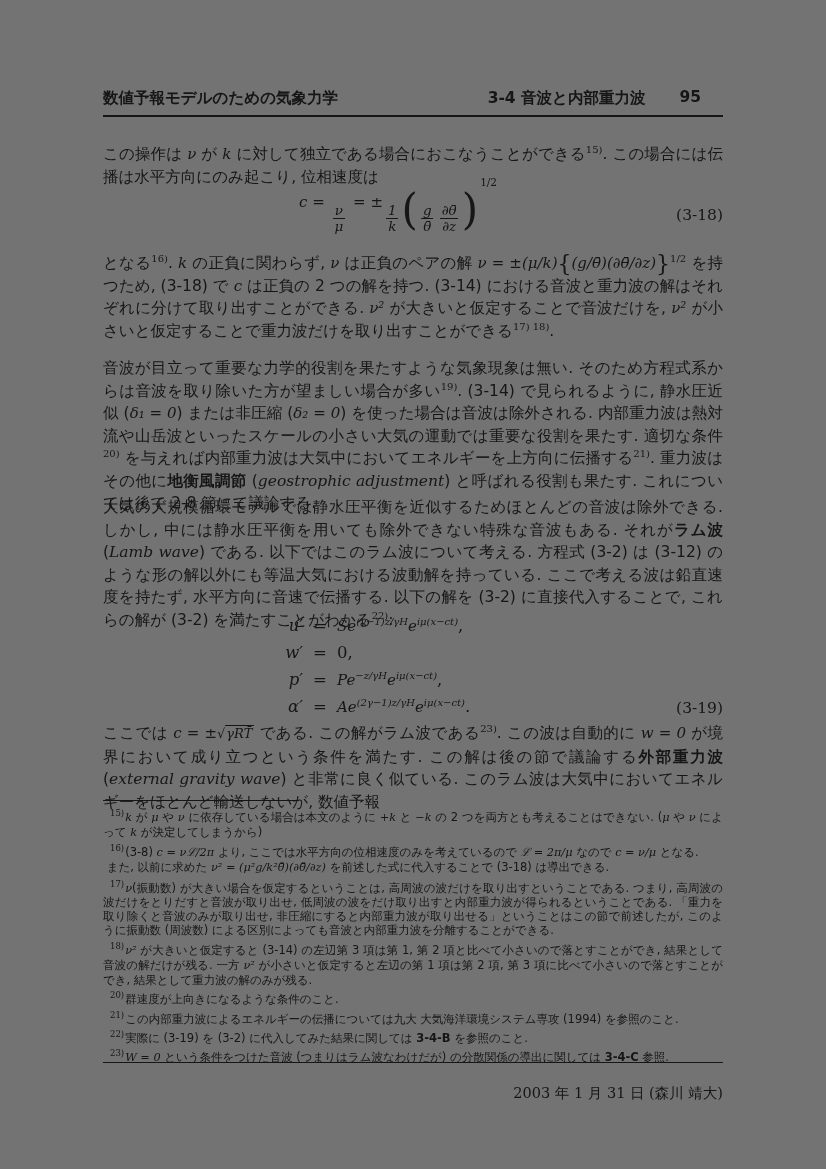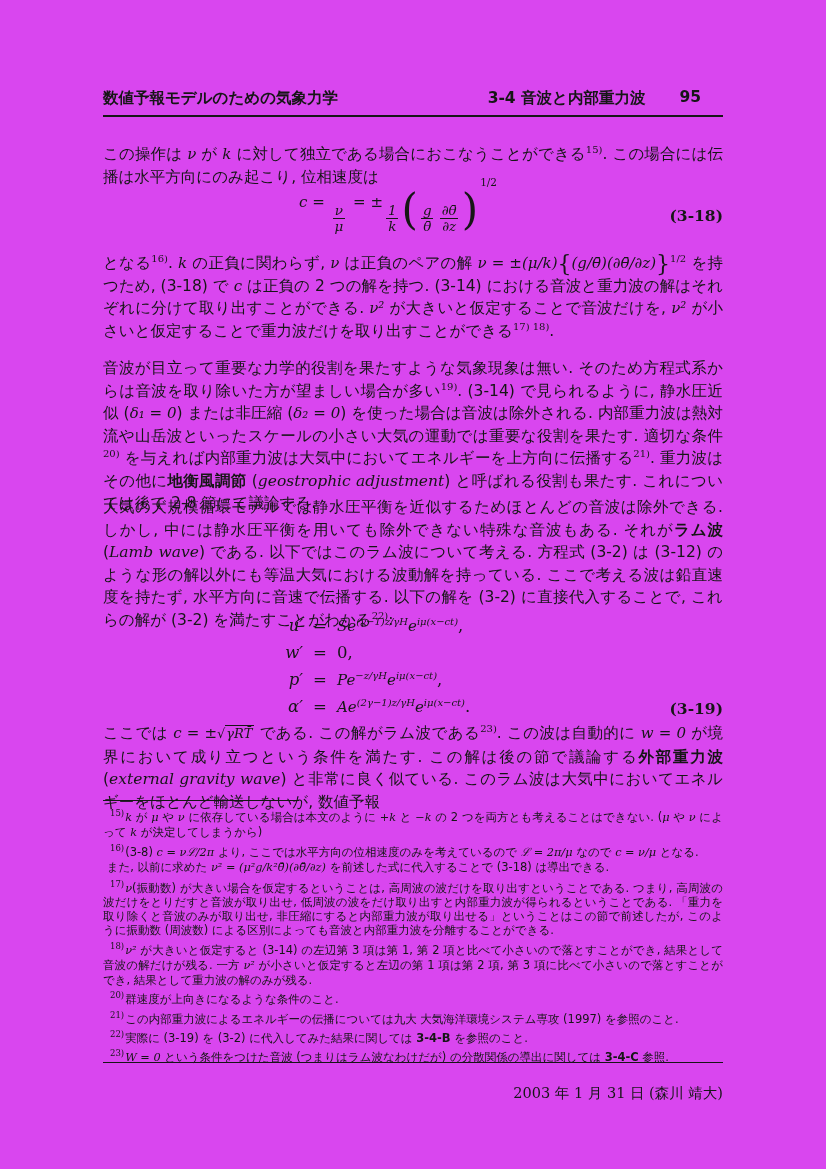--- a/index.html
+++ b/index.html
@@ -1,16 +1,16 @@
 <!DOCTYPE html>
 <html><head>
 <meta charset="utf-8">
 <style>
   html,body{margin:0;padding:0;background:#e8e8e8;}
-  .page{position:relative;width:826px;height:1169px;background:#d946ef;color:#161616;
+  .page{position:relative;width:826px;height:1169px;background:#737373;color:#161616;
         font-family:"DejaVu Sans","Liberation Sans",sans-serif;overflow:hidden;margin:0 auto;}
   .abs{position:absolute;left:103px;width:620px;}
 
   
   .header{top:88px;display:flex;justify-content:space-between;align-items:baseline;
           font-weight:bold;font-size:15.5px;border-bottom:2px solid #161616;padding-bottom:6px;}
   .header-right{display:flex;gap:34px;padding-right:22px;}
 
   
   .para{font-size:15.5px;line-height:22.5px;text-align:justify;font-weight:500;}
@@ -31,21 +31,21 @@
   .sqrt{white-space:nowrap;font-family:"DejaVu Serif","Liberation Serif",serif;font-style:italic;font-size:13px;}
   .sqrt .rad{font-style:normal;}
   .sqrt .radicand{border-top:1.3px solid #161616;padding:0 2px 0 1px;}
 
   
   .eq{font-family:"DejaVu Serif","Liberation Serif",serif;font-style:italic;font-size:16.5px;}
   .eq318-body{display:inline-block;padding-left:196px;white-space:nowrap;}
   .eq .seg-big{font-style:normal;font-size:42px;line-height:0;vertical-align:-0.40em;font-weight:normal;}
   .eq318-body sup.seg-sup{font-style:normal;font-size:10.5px;position:relative;top:-15px;left:2px;line-height:0;}
   .eqno{position:absolute;right:0;font-family:"DejaVu Serif","Liberation Serif",serif;
-        font-style:normal;font-size:15.5px;font-weight:bold;}
+        font-style:normal;font-size:15.5px;font-weight:normal;}
   .eqrow{display:grid;grid-template-columns:200px 34px 1fr;line-height:27px;height:27px;}
   .eqlhs{text-align:right;}
   .eqrel{text-align:center;font-style:normal;}
   .eqrhs{white-space:nowrap;}
   .eqrhs sup.seg-sup{font-size:10px;line-height:0;font-style:italic;}
   .eqrhs .seg-t{font-style:normal;}
 
   
   .fnrule{border-top:1.3px solid #161616;width:196px;}
   .fn{font-size:11.5px;line-height:14px;text-align:justify;font-weight:500;
@@ -126,21 +126,21 @@
   <div class="abs para" style="top:722px"><span class="seg-t">ここでは </span><span class="seg-m">c = ±</span><span class="sqrt"><span class="rad">√</span><span class="radicand">γRT̄</span></span><span class="seg-t"> である. この解がラム波である</span><sup class="seg-sup">23)</sup><span class="seg-t">. この波は自動的に </span><span class="seg-m">w = 0</span><span class="seg-t"> が境界において成り立つという条件を満たす. この解は後の節で議論する</span><span class="seg-b">外部重力波</span><span class="seg-t"> (</span><span class="seg-i">external gravity wave</span><span class="seg-t">) と非常に良く似ている. このラム波は大気中においてエネルギーをほとんど輸送しないが, 数値予報</span></div>
 
   <div class="abs fnrule" style="top:800px"></div>
 
   <div class="abs" style="top:806px">
       <div class="fn"><sup class="fn-marker">15)</sup><span class="seg-m">k</span><span class="seg-t"> が </span><span class="seg-m">μ</span><span class="seg-t"> や </span><span class="seg-m">ν</span><span class="seg-t"> に依存している場合は本文のように </span><span class="seg-m">+k</span><span class="seg-t"> と </span><span class="seg-m">−k</span><span class="seg-t"> の 2 つを両方とも考えることはできない. (</span><span class="seg-m">μ</span><span class="seg-t"> や </span><span class="seg-m">ν</span><span class="seg-t"> によって </span><span class="seg-m">k</span><span class="seg-t"> が決定してしまうから)</span></div>
       <div class="fn"><sup class="fn-marker">16)</sup><span class="seg-t">(3-8) </span><span class="seg-m">c = νℒ/2π</span><span class="seg-t"> より, ここでは水平方向の位相速度のみを考えているので </span><span class="seg-m">ℒ = 2π/μ</span><span class="seg-t"> なので </span><span class="seg-m">c = ν/μ</span><span class="seg-t"> となる.</span><br><span class="seg-t">&nbsp;また, 以前に求めた </span><span class="seg-m">ν² = (μ²g/k²θ̄)(∂θ̄/∂z)</span><span class="seg-t"> を前述した式に代入することで (3-18) は導出できる.</span></div>
       <div class="fn"><sup class="fn-marker">17)</sup><span class="seg-m">ν</span><span class="seg-t">(振動数) が大きい場合を仮定するということは, 高周波の波だけを取り出すということである. つまり, 高周波の波だけをとりだすと音波が取り出せ, 低周波の波をだけ取り出すと内部重力波が得られるということである. 「重力を取り除くと音波のみが取り出せ, 非圧縮にすると内部重力波が取り出せる」ということはこの節で前述したが, このように振動数 (周波数) による区別によっても音波と内部重力波を分離することができる.</span></div>
       <div class="fn"><sup class="fn-marker">18)</sup><span class="seg-m">ν²</span><span class="seg-t"> が大きいと仮定すると (3-14) の左辺第 3 項は第 1, 第 2 項と比べて小さいので落とすことができ, 結果として音波の解だけが残る. 一方 </span><span class="seg-m">ν²</span><span class="seg-t"> が小さいと仮定すると左辺の第 1 項は第 2 項, 第 3 項に比べて小さいので落とすことができ, 結果として重力波の解のみが残る.</span></div>
       <div class="fn"><sup class="fn-marker">20)</sup><span class="seg-t">群速度が上向きになるような条件のこと.</span></div>
-      <div class="fn"><sup class="fn-marker">21)</sup><span class="seg-t">この内部重力波によるエネルギーの伝播については九大 大気海洋環境システム専攻 (1997) を参照のこと.</span></div>
+      <div class="fn"><sup class="fn-marker">21)</sup><span class="seg-t">この内部重力波によるエネルギーの伝播については九大 大気海洋環境システム専攻 (1994) を参照のこと.</span></div>
       <div class="fn"><sup class="fn-marker">22)</sup><span class="seg-t">実際に (3-19) を (3-2) に代入してみた結果に関しては </span><span class="seg-b">3-4-B</span><span class="seg-t"> を参照のこと.</span></div>
       <div class="fn"><sup class="fn-marker">23)</sup><span class="seg-m">W = 0</span><span class="seg-t"> という条件をつけた音波 (つまりはラム波なわけだが) の分散関係の導出に関しては </span><span class="seg-b">3-4-C</span><span class="seg-t"> 参照.</span></div>
     </div>
 
   <div class="abs footrule" style="top:1062px"></div>
   <div class="abs footer-text" style="top:1084px">2003 年 1 月 31 日 (森川 靖大)</div>
 
 </div>
 
 </body></html>

